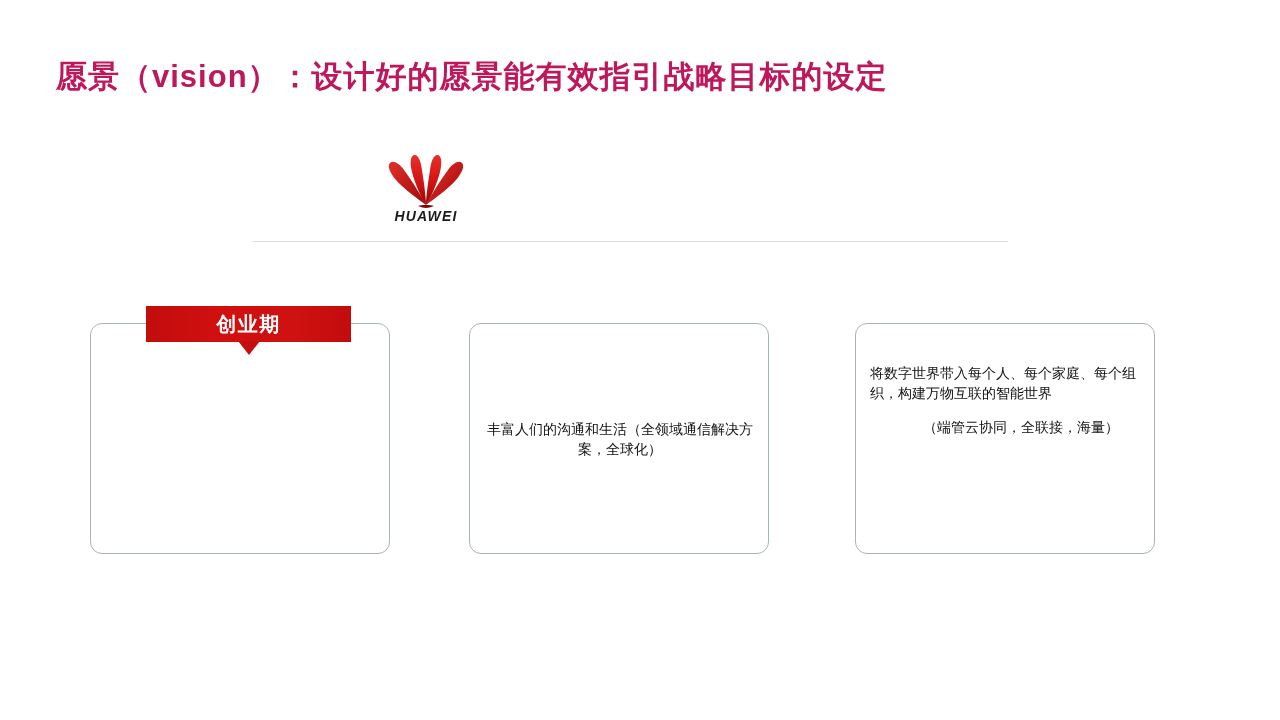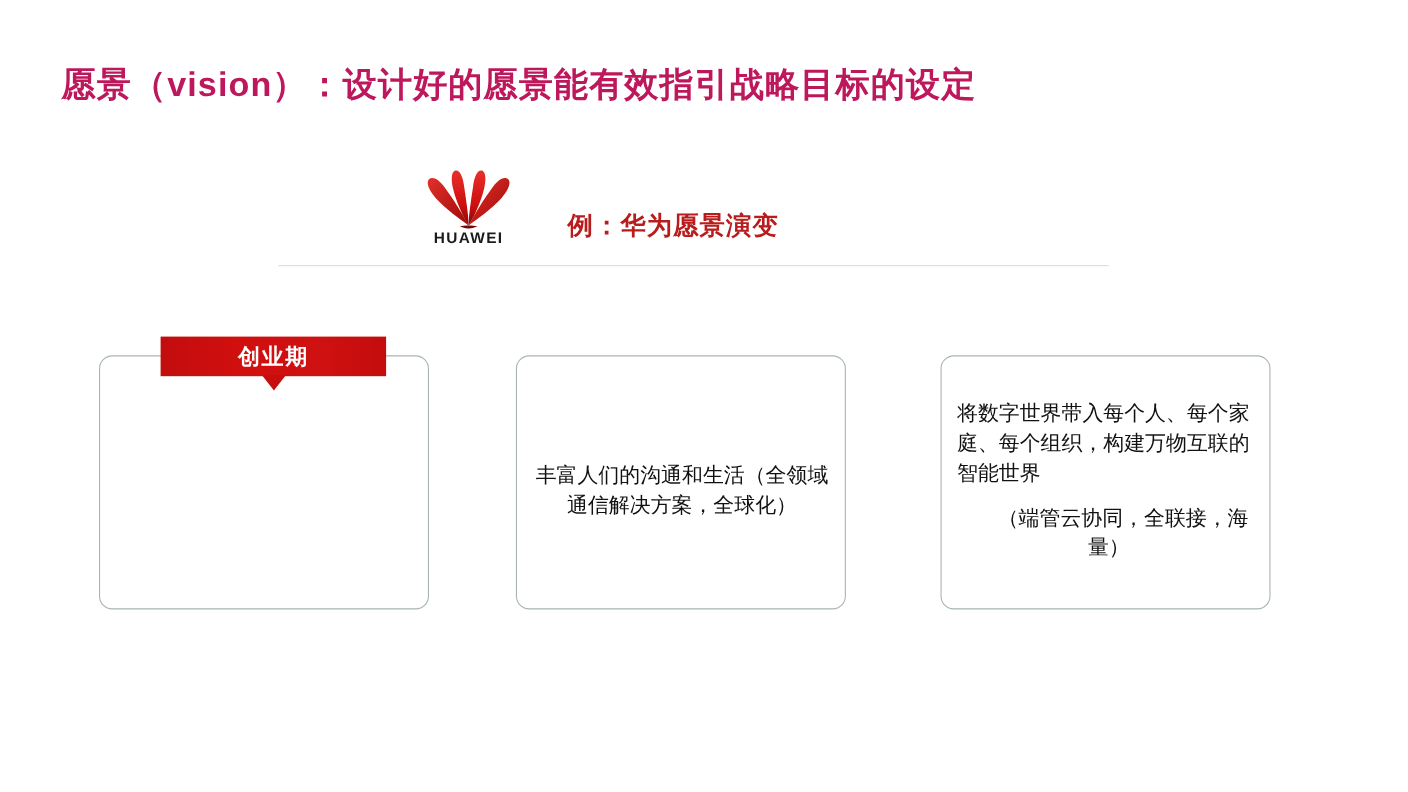--- a/index.html
+++ b/index.html
@@ -62,20 +62,21 @@
     position: absolute;
     left: 0;
     top: 56px;
     width: 82px;
     text-align: center;
     font-size: 14px;
     font-weight: bold;
     letter-spacing: 1.2px;
     color: #1b1b1b;
     font-family: "Liberation Sans", "DejaVu Sans", sans-serif;
+    font-style: italic;
   }
   .example-heading {
     position: absolute;
     left: 263px;
     top: 38px;
     font-size: 23px;
     font-weight: bold;
     letter-spacing: 1px;
     color: #b81c1c;
     white-space: nowrap;
@@ -109,21 +110,21 @@
   .card-1 { left: 90px;  width: 300px; }
   .card-2 { left: 469px; width: 300px; }
   .card-3 { left: 855px; width: 300px; }
 
   .card-body {
     position: absolute;
     left: 0;
     right: 0;
     box-sizing: border-box;
     padding: 0 10px;
-    font-size: 19px;
+    font-size: 14px;
     line-height: 1.42;
     color: #111111;
   }
   .card-1 .card-body {
     top: 82px;
     text-align: center;
   }
   .card-2 .card-body {
     top: 96px;
     text-align: center;
@@ -208,21 +209,20 @@
 
         <path d="M41 53 C46 45 52 32 55 20 C57 12 57 4 53 3 C49 2 46 9 45 18 C43 31 41 45 41 53 Z" fill="url(#pg)"></path>
 
         <path d="M41 53 C49 47 62 38 71 28 C77 21 80 14 77 11 C74 8 68 11 63 18 C55 29 46 43 41 53 Z" fill="url(#pg2)"></path>
 
         <path d="M41 53 C38 53 35 53 33 54 C36 55 39 56 41 56 C43 56 46 55 49 54 C47 53 44 53 41 53 Z" fill="#7e0404"></path>
       </svg>
       <div class="wordmark">HUAWEI</div>
     </div>
 
-    <div class="example-heading">例：华为愿景演变</div>
   </div>
 
   <div class="brand-divider"></div>
 
   <div class="cards">
 
     <div class="card card-1">
       <div class="banner">
         <span>创业期</span>
         <span class="notch"></span>

